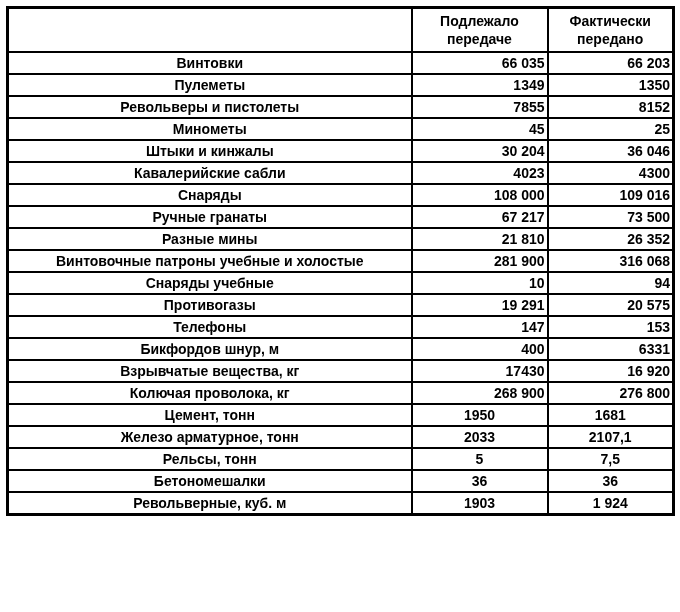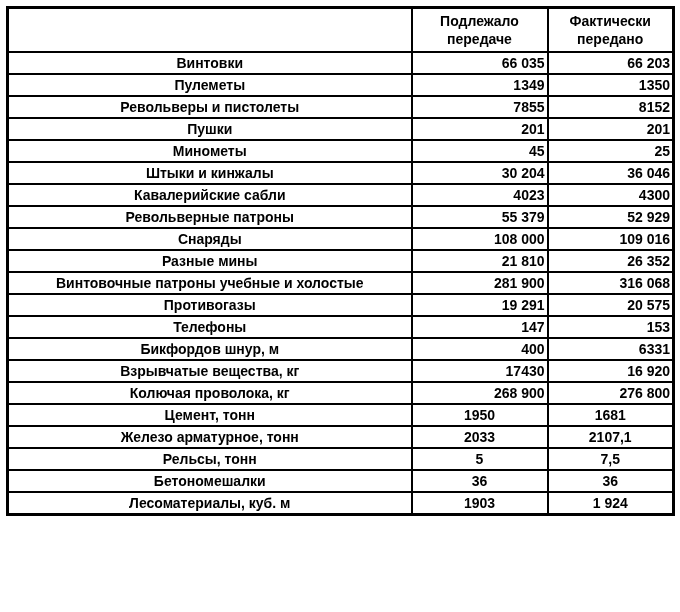--- a/index.html
+++ b/index.html
@@ -91,71 +91,71 @@
     <td class="num-cell">1349</td>
     <td class="num-cell">1350</td>
   </tr>
 
   <tr>
     <td class="label-cell">Револьверы и пистолеты</td>
     <td class="num-cell">7855</td>
     <td class="num-cell">8152</td>
   </tr>
 
-  <tr>
-    <td class="label-cell">Пушки</td>
-    <td class="num-cell">201</td>
-    <td class="num-cell">201</td>
-  </tr>
 
   <tr>
     <td class="label-cell">Минометы</td>
     <td class="num-cell">45</td>
     <td class="num-cell">25</td>
   </tr>
 
   <tr>
     <td class="label-cell">Штыки и кинжалы</td>
     <td class="num-cell">30 204</td>
     <td class="num-cell">36 046</td>
   </tr>
 
   <tr>
     <td class="label-cell">Кавалерийские сабли</td>
     <td class="num-cell">4023</td>
     <td class="num-cell">4300</td>
   </tr>
 
 
-  <tr>
-    <td class="label-cell">Револьверные патроны</td>
-    <td class="num-cell">55 379</td>
-    <td class="num-cell">52 929</td>
-  </tr>
 
   <tr>
     <td class="label-cell">Снаряды</td>
     <td class="num-cell">108 000</td>
     <td class="num-cell">109 016</td>
   </tr>
 
+  <tr>
+    <td class="label-cell">Ручные гранаты</td>
+    <td class="num-cell">67 217</td>
+    <td class="num-cell">73 500</td>
+  </tr>
 
   <tr>
     <td class="label-cell">Разные мины</td>
     <td class="num-cell">21 810</td>
     <td class="num-cell">26 352</td>
   </tr>
 
 
   <tr>
     <td class="label-cell">Винтовочные патроны учебные и холостые</td>
     <td class="num-cell">281 900</td>
     <td class="num-cell">316 068</td>
   </tr>
 
+  <tr>
+    <td class="label-cell">Снаряды учебные</td>
+    <td class="num-cell">10</td>
+    <td class="num-cell">94</td>
+  </tr>
 
   <tr>
     <td class="label-cell">Противогазы</td>
     <td class="num-cell">19 291</td>
     <td class="num-cell">20 575</td>
   </tr>
 
   <tr>
     <td class="label-cell">Телефоны</td>
     <td class="num-cell">147</td>
@@ -198,19 +198,19 @@
     <td class="num-cell left">7,5</td>
   </tr>
 
   <tr>
     <td class="label-cell">Бетономешалки</td>
     <td class="num-cell left">36</td>
     <td class="num-cell left">36</td>
   </tr>
 
   <tr>
-    <td class="label-cell">Лесоматериалы, куб. м</td>
+    <td class="label-cell">Револьверные, куб. м</td>
     <td class="num-cell left">1903</td>
     <td class="num-cell left">1 924</td>
   </tr>
 </tbody>
   </table>
 </div>
 
 </body></html>

